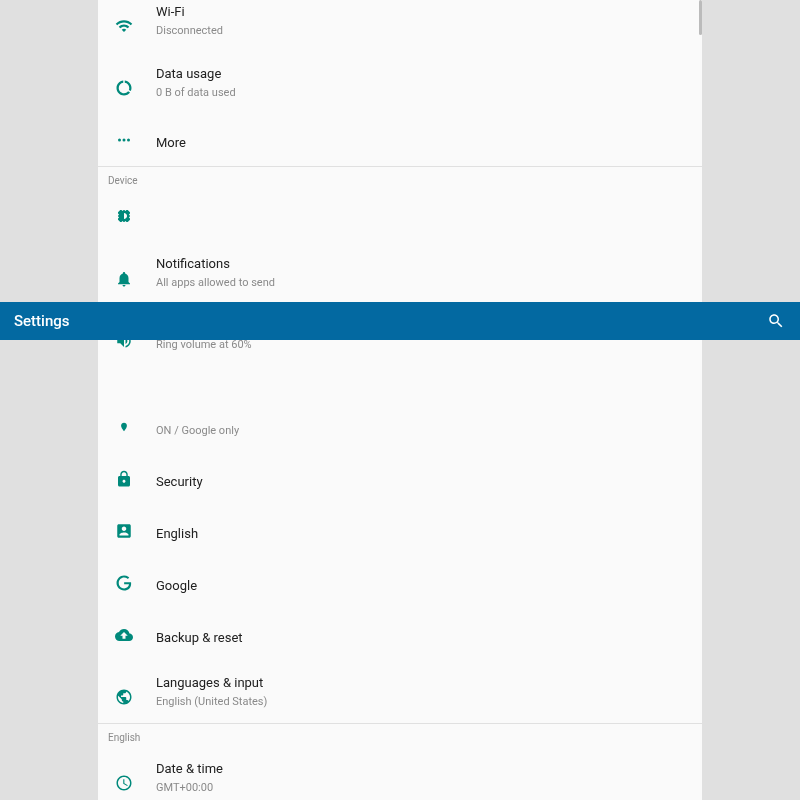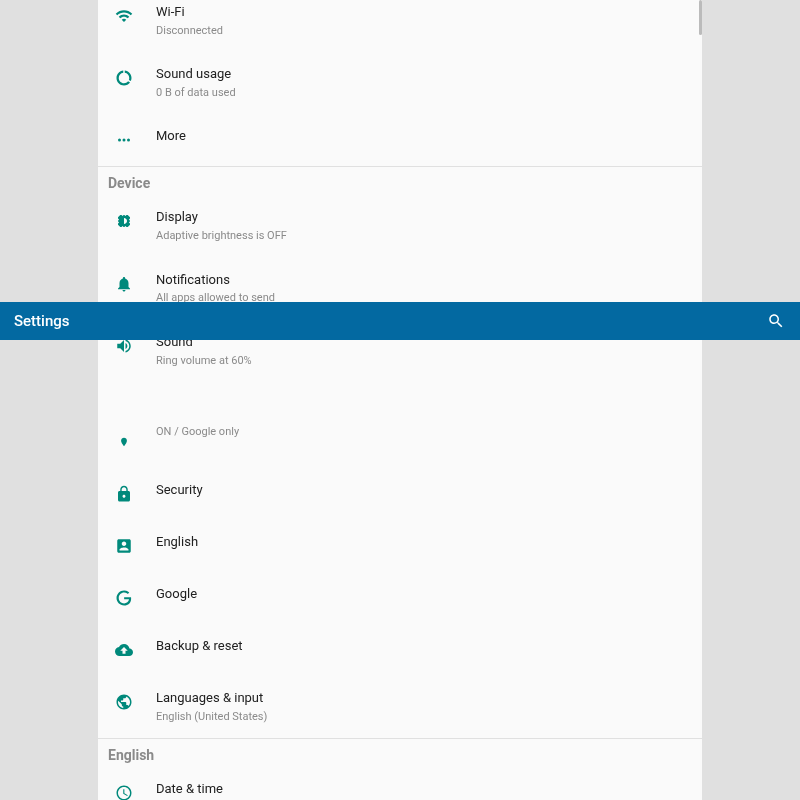--- a/index.html
+++ b/index.html
@@ -26,21 +26,21 @@
       position: absolute;
       right: 0;
       top: 0;
       width: 3px;
       height: 35px;
       background: rgba(0,0,0,0.25);
       border-radius: 2px;
     }
     .item {
       display: flex;
-      align-items: flex-start;
+      align-items: flex-end;
       padding: 14px 10px 14px 14px;
       min-height: 44px;
       cursor: pointer;
     }
     .item .icon {
       width: 24px;
       height: 24px;
       display: flex;
       align-items: center;
       justify-content: center;
@@ -57,24 +57,23 @@
       color: #212121;
       line-height: 1.3;
     }
     .item .subtitle {
       font-size: 11px;
       color: #8a8a8a;
       margin-top: 3px;
       line-height: 1.3;
     }
     .section-header {
-      font-size: 14px;
+      font-size: 10px;
       color: #8a8a8a;
       padding: 8px 10px 4px 10px;
-      font-weight: bold;
     }
     .divider {
       height: 1px;
       background: #e0e0e0;
     }
     .app-bar {
       position: absolute;
       top: 302px;
       left: 0;
       width: 800px;
@@ -120,21 +119,21 @@
       </div>
     </div>
 
     <div class="item">
       <span class="icon">
         <svg width="18" height="18" viewBox="0 0 24 24">
             <path fill="#00897b" d="M13 2.05v3.03c3.39.49 6 3.39 6 6.92 0 .9-.18 1.75-.48 2.54l2.6 1.53c.56-1.24.88-2.62.88-4.07 0-5.18-3.95-9.45-9-9.95zM12 19c-3.87 0-7-3.13-7-7 0-3.53 2.61-6.43 6-6.92V2.05c-5.06.5-9 4.76-9 9.95 0 5.52 4.47 10 9.99 10 3.31 0 6.24-1.61 8.06-4.09l-2.6-1.53C16.17 17.98 14.21 19 12 19z"></path>
           </svg>
       </span>
       <div class="texts">
-        <div class="title">Sound usage</div>
+        <div class="title">Data usage</div>
         <div class="subtitle">0 B of data used</div>
       </div>
     </div>
 
     <div class="item">
       <span class="icon">
         <svg width="18" height="18" viewBox="0 0 24 24">
             <circle cx="6" cy="12" r="2" fill="#00897b"></circle>
             <circle cx="12" cy="12" r="2" fill="#00897b"></circle>
             <circle cx="18" cy="12" r="2" fill="#00897b"></circle>
@@ -147,24 +146,20 @@
 
     <div class="divider"></div>
     <div class="section-header">Device</div>
 
     <div class="item">
       <span class="icon">
         <svg width="18" height="18" viewBox="0 0 24 24">
             <path fill="#00897b" d="M20 15.31l-1.41-1.41L20 12.49V11.5l-1.41-1.41L20 8.69V7L17 4h-1.69l-1.41 1.41L12.49 4H11.5L10.09 5.41 8.69 4H7L4 7v1.69l1.41 1.41L4 11.5v.99l1.41 1.41L4 15.31V17l3 3h1.69l1.41-1.41L11.5 20h.99l1.41-1.41L15.31 20H17l3-3v-1.69zM12 16V8c2.21 0 4 1.79 4 4s-1.79 4-4 4z"></path>
           </svg>
       </span>
-      <div class="texts">
-        <div class="title">Display</div>
-        <div class="subtitle">Adaptive brightness is OFF</div>
-      </div>
     </div>
 
     <div class="item">
       <span class="icon">
         <svg width="18" height="18" viewBox="0 0 24 24">
             <path fill="#00897b" d="M12 22c1.1 0 2-.9 2-2h-4c0 1.1.9 2 2 2zm6-6v-5c0-3.07-1.64-5.64-4.5-6.32V4c0-.83-.67-1.5-1.5-1.5s-1.5.67-1.5 1.5v.68C7.63 5.36 6 7.92 6 11v5l-2 2v1h16v-1l-2-2z"></path>
           </svg>
       </span>
       <div class="texts">
         <div class="title">Notifications</div>

